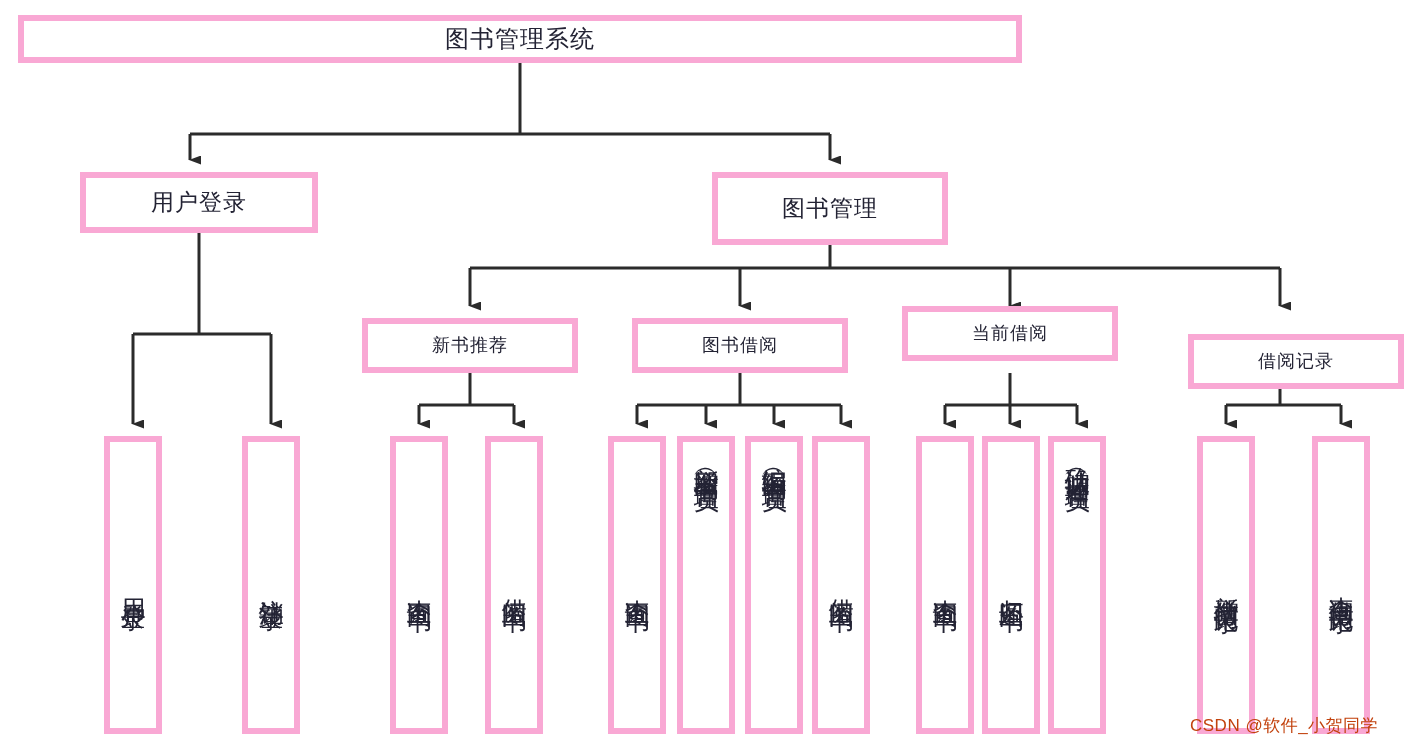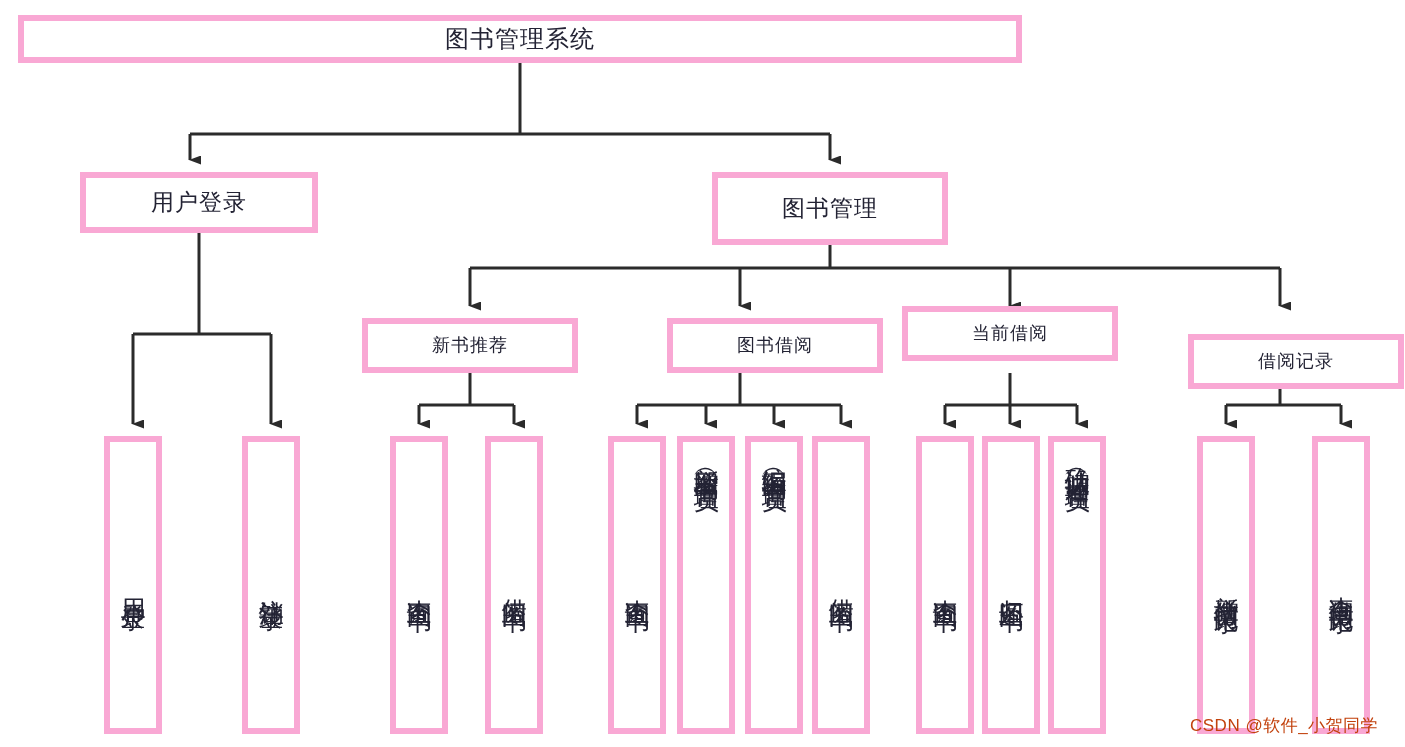--- a/index.html
+++ b/index.html
@@ -136,21 +136,21 @@
   </div>
 
   <div class="node lvl2" style="left:712px;top:172px;width:236px;height:73px;">
     <span class="lbl">图书管理</span>
   </div>
 
   <div class="node lvl3" style="left:362px;top:318px;width:216px;height:55px;">
     <span class="lbl">新书推荐</span>
   </div>
 
-  <div class="node lvl3" style="left:632px;top:318px;width:216px;height:55px;margin-left:35px;">
+  <div class="node lvl3" style="left:632px;top:318px;width:216px;height:55px;">
     <span class="lbl">图书借阅</span>
   </div>
 
   <div class="node lvl3" style="left:902px;top:306px;width:216px;height:55px;">
     <span class="lbl">当前借阅</span>
   </div>
 
   <div class="node lvl3" style="left:1172px;top:334px;width:216px;height:55px;margin-left:16px;">
     <span class="lbl">借阅记录</span>
   </div>

